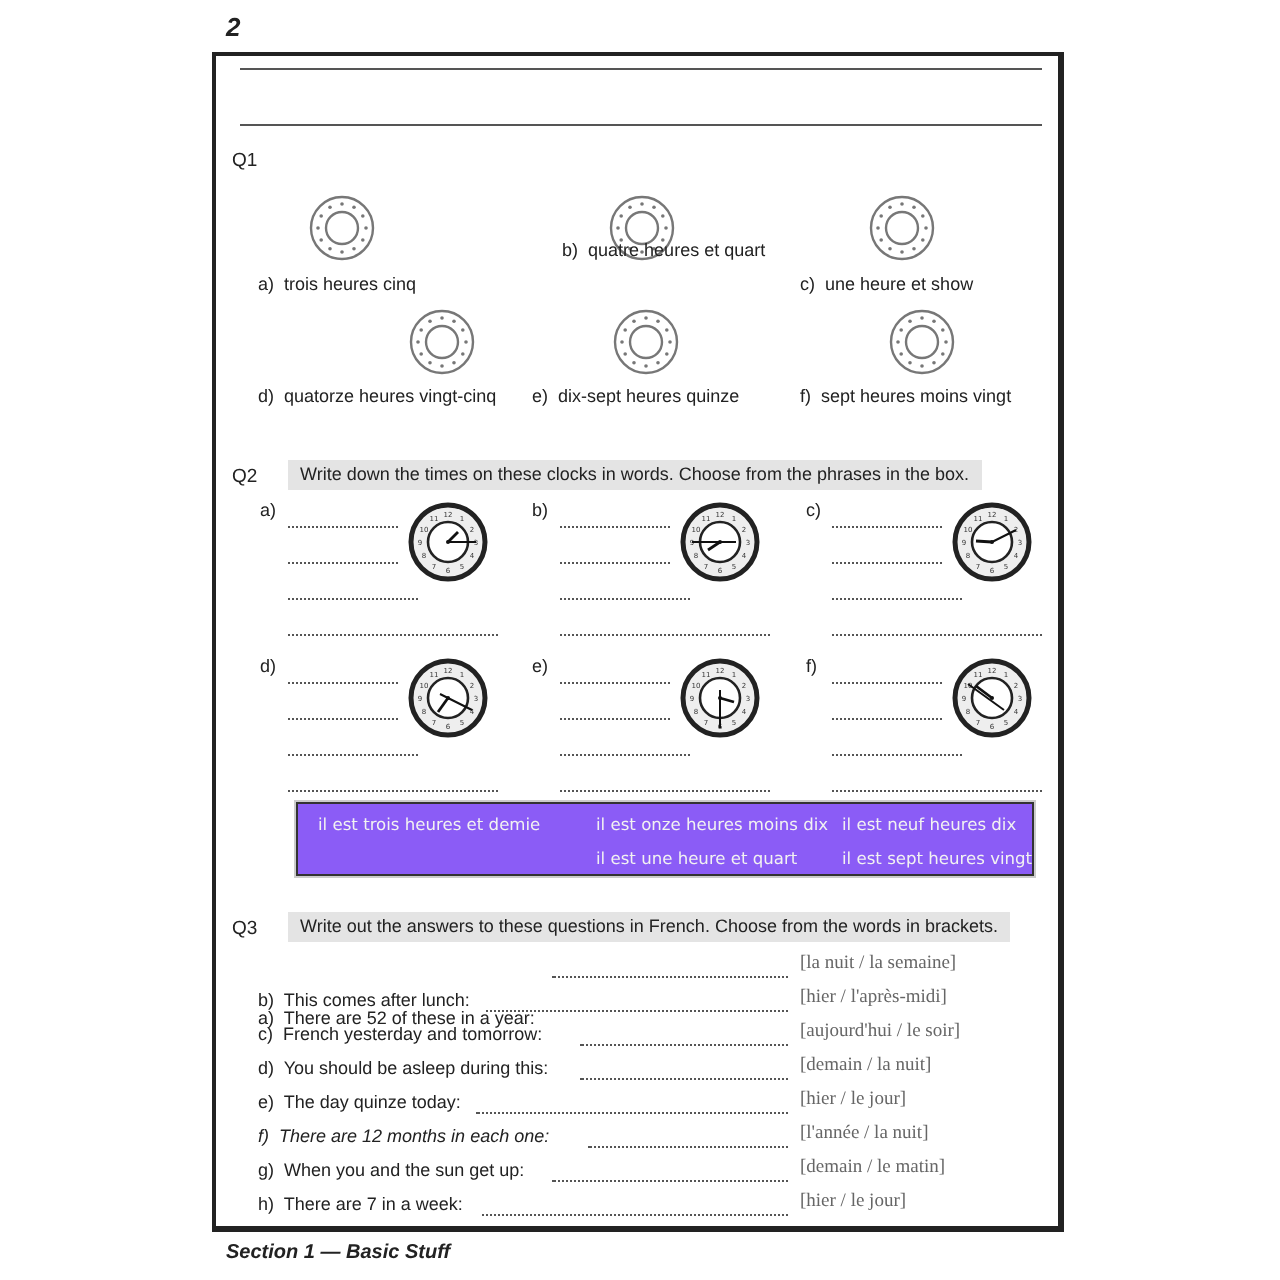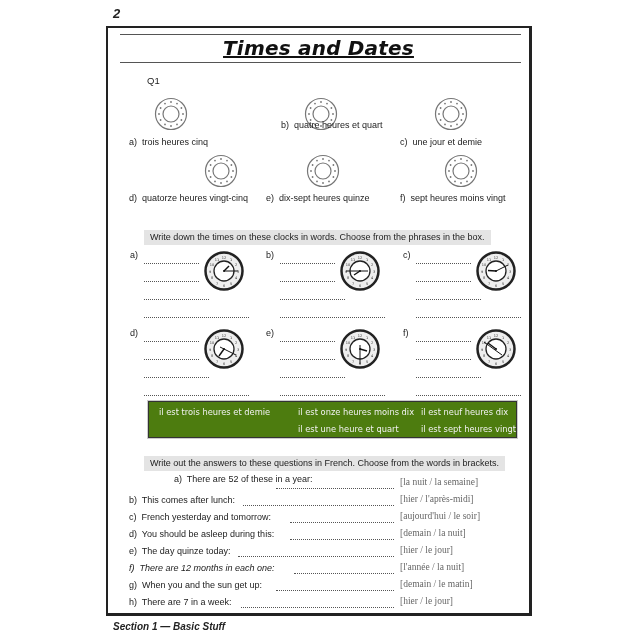--- a/index.html
+++ b/index.html
@@ -1,38 +1,37 @@
 <!DOCTYPE html>
 <html><head>
 <meta charset="utf-8">
 <style>
   html, body { margin:0; padding:0; background:#fff; }
   body { width:640px; height:640px; position:relative; overflow:hidden; font-family:"DejaVu Sans", sans-serif; color:#222; }
   .page-num { position:absolute; left:113px; top:6px; font-family:"Liberation Sans", sans-serif; font-style:italic; font-weight:bold; font-size:13px; color:#222; }
   .frame { position:absolute; left:106px; top:26px; width:426px; height:590px; border:2px solid #222; box-sizing:border-box; border-right-width:3px; border-bottom-width:3px; }
   .rule { position:absolute; left:12px; right:8px; height:1px; background:#555; }
   .title { position:absolute; left:0; right:0; top:8px; text-align:center; font-family:"DejaVu Sans", sans-serif; font-weight:bold; font-style:italic; font-size:20px; text-decoration:underline; color:#111; letter-spacing:0.2px; }
-  .qlabel { position:absolute; left:8px; font-size:9.5px; color:#222; font-family:"Liberation Sans", sans-serif;margin-left:31px; }
+  .qlabel { position:absolute; left:8px; font-size:9.5px; color:#222; font-family:"Liberation Sans", sans-serif; }
   .qbar { position:absolute; left:36px; height:15px; background:#e4e4e4; font-size:9px; line-height:15px; padding:0 6px; color:#222; font-family:"Liberation Sans", sans-serif; box-sizing:border-box; }
   .txt { position:absolute; font-size:9px; font-family:"Liberation Sans", sans-serif; color:#222; white-space:nowrap; }
   .dots { position:absolute; height:1px; border-bottom:1px dotted #555; }
-  .phrasebox { position:absolute; left:40px; top:373px; width:369px; height:37px; background:#4d7c0f; border:1px solid #333; box-sizing:border-box; box-shadow:0 0 0 1px #ccc; }
+  .phrasebox { position:absolute; left:40px; top:373px; width:369px; height:37px; background:#8b5cf6; border:1px solid #333; box-sizing:border-box; box-shadow:0 0 0 1px #ccc; }
   .phrase { position:absolute; font-size:8.3px; color:#f2f2f2; font-family:"DejaVu Sans", sans-serif; white-space:nowrap; }
   .bracket { color:#666; font-family:"Liberation Serif", serif; font-size:9.5px; }
   .footer { position:absolute; left:113px; top:621px; font-family:"Liberation Sans", sans-serif; font-style:italic; font-weight:bold; font-size:10px; color:#222; }
   svg { position:absolute; overflow:visible; }
 </style>
 </head>
 <body>
 
 <div class="page-num">2</div>
 
 <div class="frame">
   <div class="rule" style="top:6px;"></div>
-  <div class="title">Times and Dates</div>
   <div class="rule" style="top:34px;"></div>
 
   <div class="qlabel" style="top:47px;">Q1</div>
 
   <div>
 
     <svg style="left:46px;top:69px;" width="34" height="34" viewBox="-17 -17 34 34">
       <circle r="15.5" fill="#fff" stroke="#777" stroke-width="1.2"></circle>
       <circle r="8" fill="#fff" stroke="#777" stroke-width="1.2"></circle>
       <g fill="#777">
@@ -82,21 +81,21 @@
           <circle cx="-6" cy="10.4" r="0.9"></circle>
           <circle cx="-10.4" cy="6" r="0.9"></circle>
           <circle cx="-12" cy="0" r="0.9"></circle>
           <circle cx="-10.4" cy="-6" r="0.9"></circle>
           <circle cx="-6" cy="-10.4" r="0.9"></circle>
         </g>
     </svg>
 
     <div class="txt" style="left:21px;top:109px;"><span>a)</span>&nbsp; <span>trois heures cinq</span></div>
     <div class="txt" style="left:158px;top:92px;padding-left:15px;"><span>b)</span>&nbsp; <span>quatre heures et quart</span></div>
-    <div class="txt" style="left:292px;top:109px;"><span>c)</span>&nbsp; <span>une jour et demie</span></div>
+    <div class="txt" style="left:292px;top:109px;"><span>c)</span>&nbsp; <span>une heure et show</span></div>
 
     <svg style="left:96px;top:126px;" width="34" height="34" viewBox="-17 -17 34 34">
       <circle r="15.5" fill="#fff" stroke="#777" stroke-width="1.2"></circle>
       <circle r="8" fill="#fff" stroke="#777" stroke-width="1.2"></circle>
       <g fill="#777">
           <circle cx="0" cy="-12" r="0.9"></circle>
           <circle cx="6" cy="-10.4" r="0.9"></circle>
           <circle cx="10.4" cy="-6" r="0.9"></circle>
           <circle cx="12" cy="0" r="0.9"></circle>
           <circle cx="10.4" cy="6" r="0.9"></circle>
@@ -335,21 +334,21 @@
       <div class="phrase" style="left:10px;top:22px;margin-top:31px;">il est huit heures moins le quart</div>
       <div class="phrase" style="left:149px;top:22px;">il est une heure et quart</div>
       <div class="phrase" style="left:272px;top:22px;">il est sept heures vingt</div>
     </div>
   </div>
 
   <div class="qlabel" style="top:431px;">Q3</div>
   <div class="qbar" style="top:428px;">Write out the answers to these questions in French.  Choose from the words in brackets.</div>
 
   <div>
-    <div class="txt" style="left:21px;top:446px;margin-left:45px;"><span>a)</span>&nbsp; <span>There are 52 of these in a year:</span></div>
+    <div class="txt" style="left:21px;top:476px;"><span>a)</span>&nbsp; <span>There are 52 of these in a year:</span></div>
     <div class="dots" style="left:168px;top:459px;width:118px;"></div>
     <div class="txt bracket" style="left:292px;top:449px;">[la nuit / la semaine]</div>
 
     <div class="txt" style="left:21px;top:467px;"><span>b)</span>&nbsp; <span>This comes after lunch:</span></div>
     <div class="dots" style="left:135px;top:476px;width:151px;"></div>
     <div class="txt bracket" style="left:292px;top:466px;">[hier / l'après-midi]</div>
 
     <div class="txt" style="left:21px;top:484px;"><span>c)</span>&nbsp; <span>French yesterday and tomorrow:</span></div>
     <div class="dots" style="left:182px;top:493px;width:104px;"></div>
     <div class="txt bracket" style="left:292px;top:483px;">[aujourd'hui / le soir]</div>

